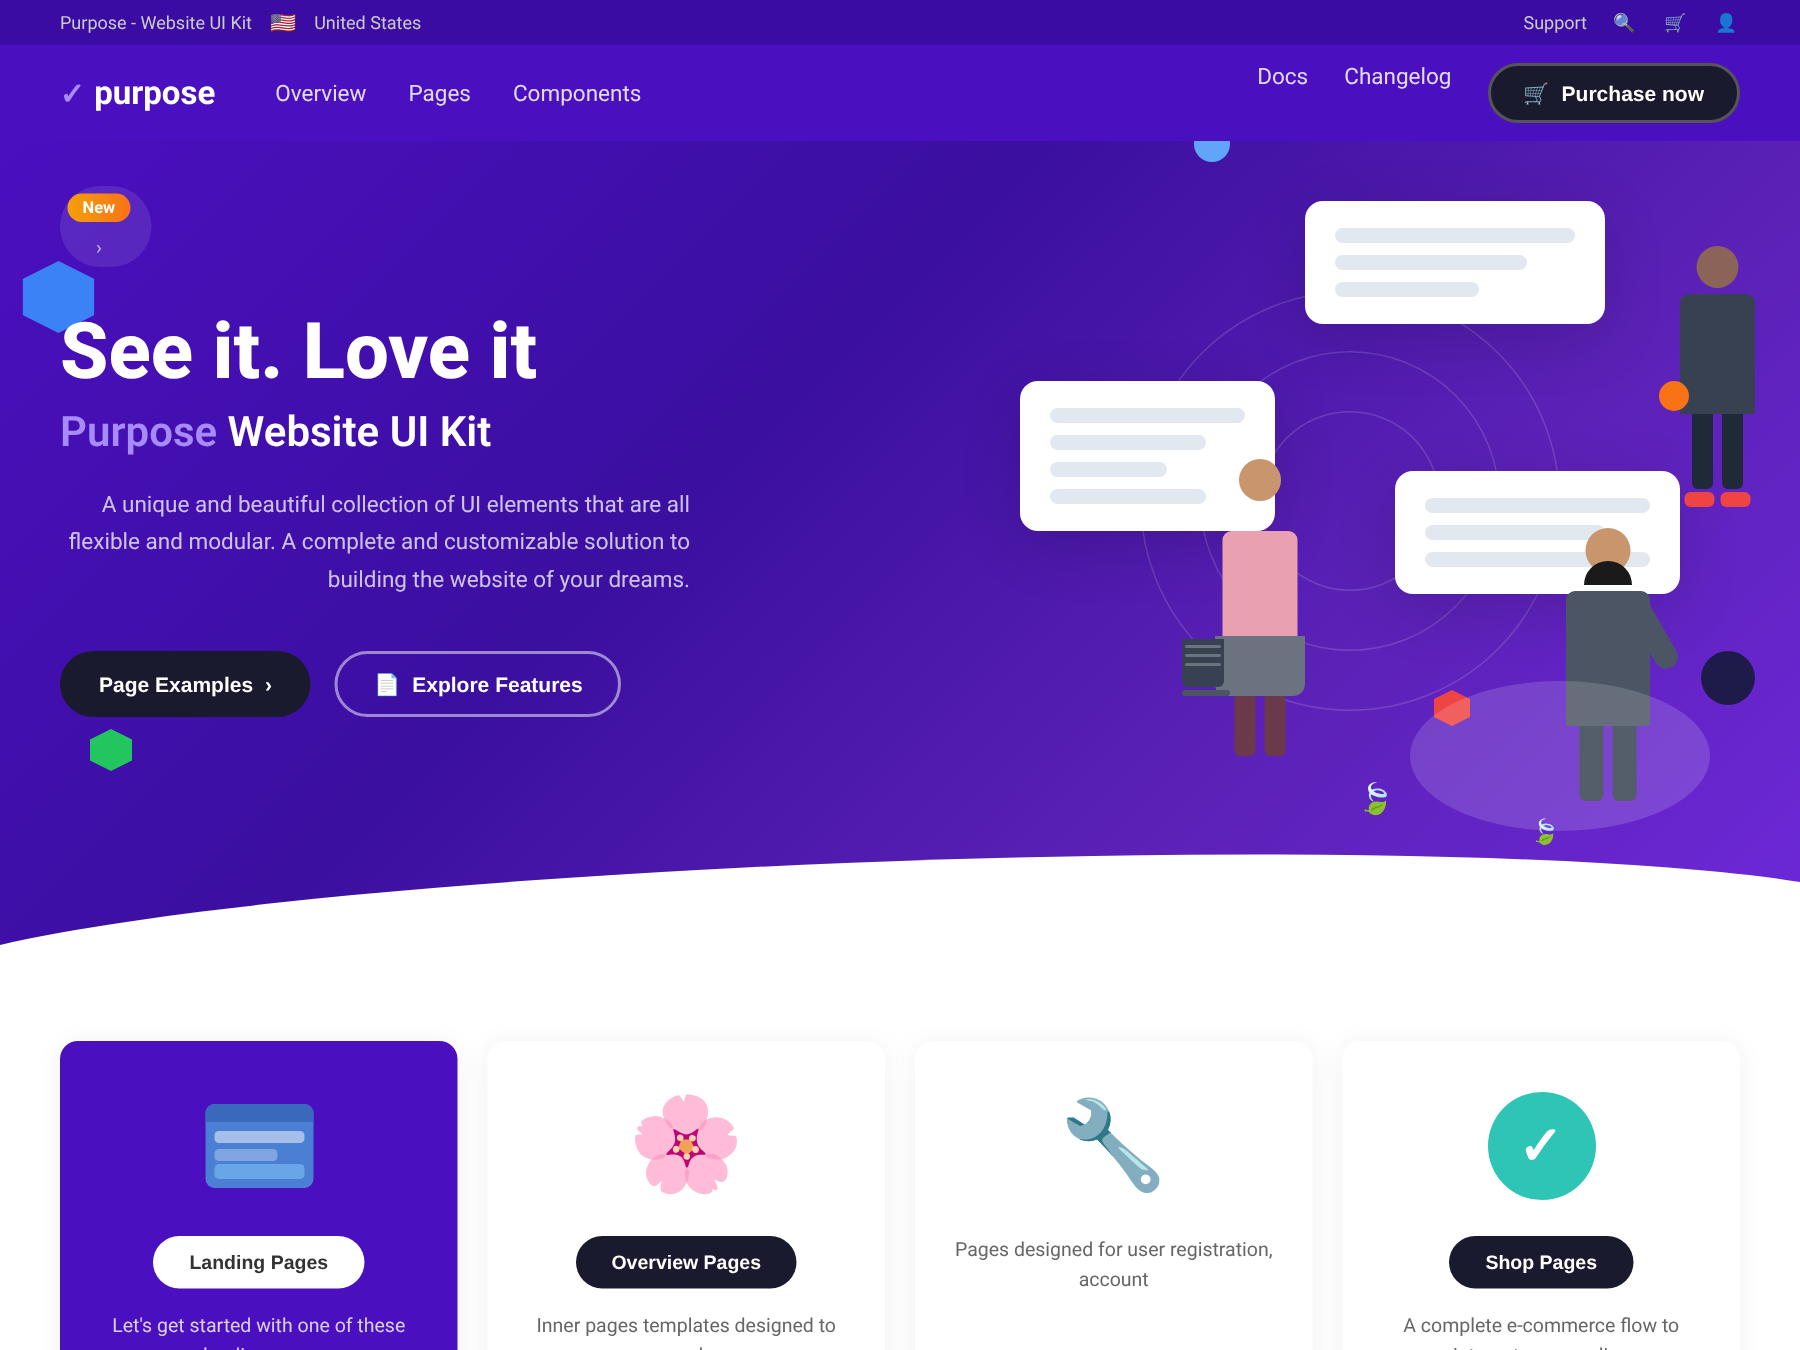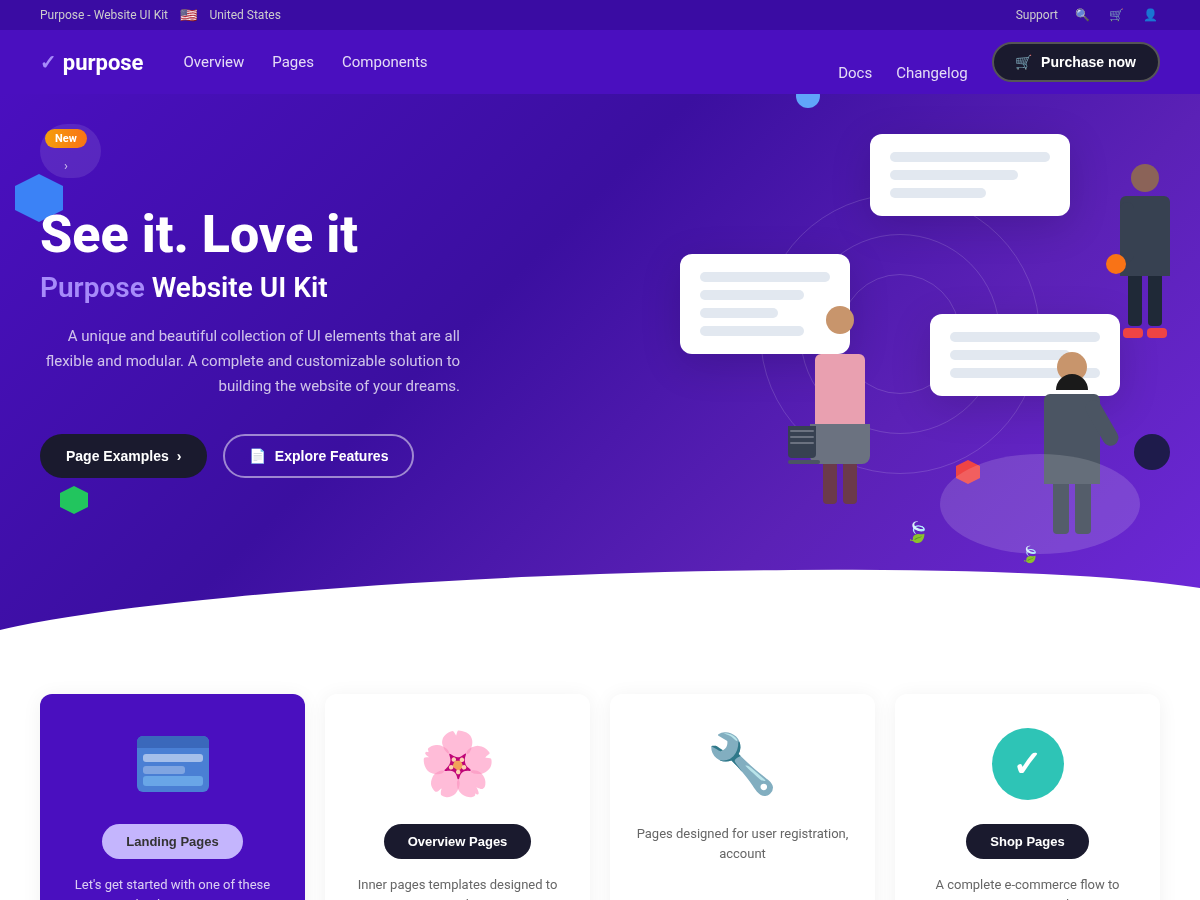--- a/index.html
+++ b/index.html
@@ -27,21 +27,21 @@
       display: flex;
       align-items: center;
       justify-content: space-between;
       height: 64px;
     }
     .navbar-left { display: flex; align-items: center; gap: 40px; }
     .logo { display: flex; align-items: center; gap: 6px; color: white; font-size: 22px; font-weight: 700; }
     .logo-icon { color: #a78bfa; font-size: 20px; }
     .nav-links { display: flex; gap: 28px; }
     .nav-link { color: rgba(255,255,255,0.85); font-size: 15px; cursor: pointer; text-decoration: none; }
-    .navbar-right { display: flex; align-items: flex-end; gap: 24px; }
+    .navbar-right { display: flex; align-items: flex-start; gap: 24px; }
     .nav-right-link { color: rgba(255,255,255,0.85); font-size: 15px; cursor: pointer; }
     .purchase-btn {
       background: #1a1a2e;
       color: white;
       border: 2px solid #555;
       border-radius: 30px;
       padding: 10px 22px;
       font-size: 14px;
       font-weight: 600;
       cursor: pointer;
@@ -253,21 +253,21 @@
     }
     .feature-card-icon {
       width: 80px;
       height: 80px;
       margin: 0 auto 20px;
       display: flex;
       align-items: center;
       justify-content: center;
     }
     .feature-card-btn {
-      background: #c4b5fd;
+      background: #ffffff;
       color: #333;
       border: none;
       border-radius: 30px;
       padding: 10px 24px;
       font-size: 13px;
       font-weight: 600;
       cursor: pointer;
       margin-bottom: 16px;
     }
     .feature-card:not(:first-child) .feature-card-btn {

